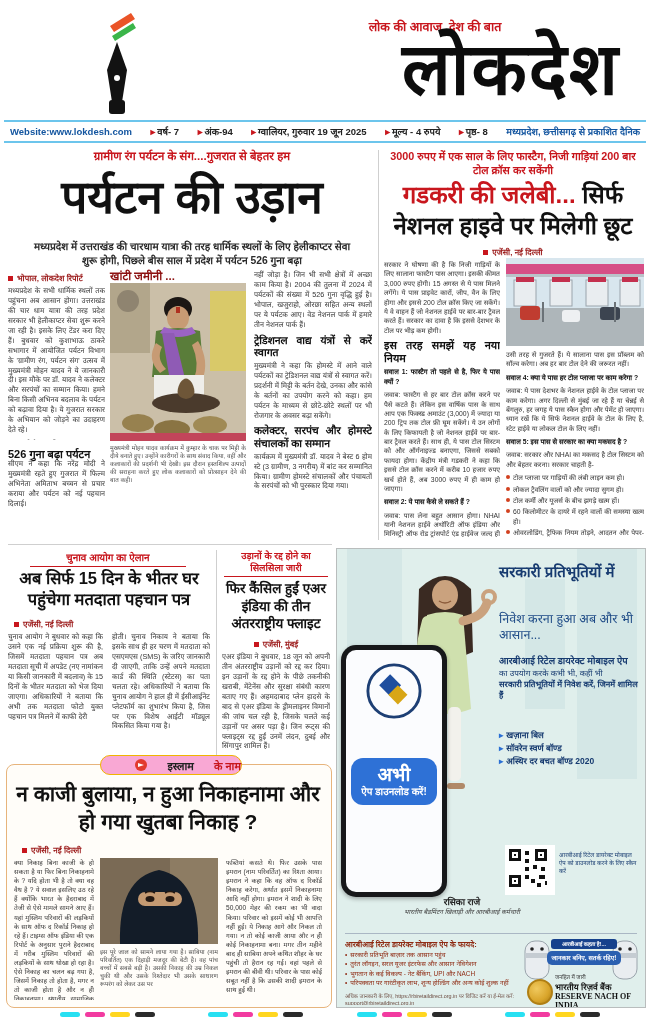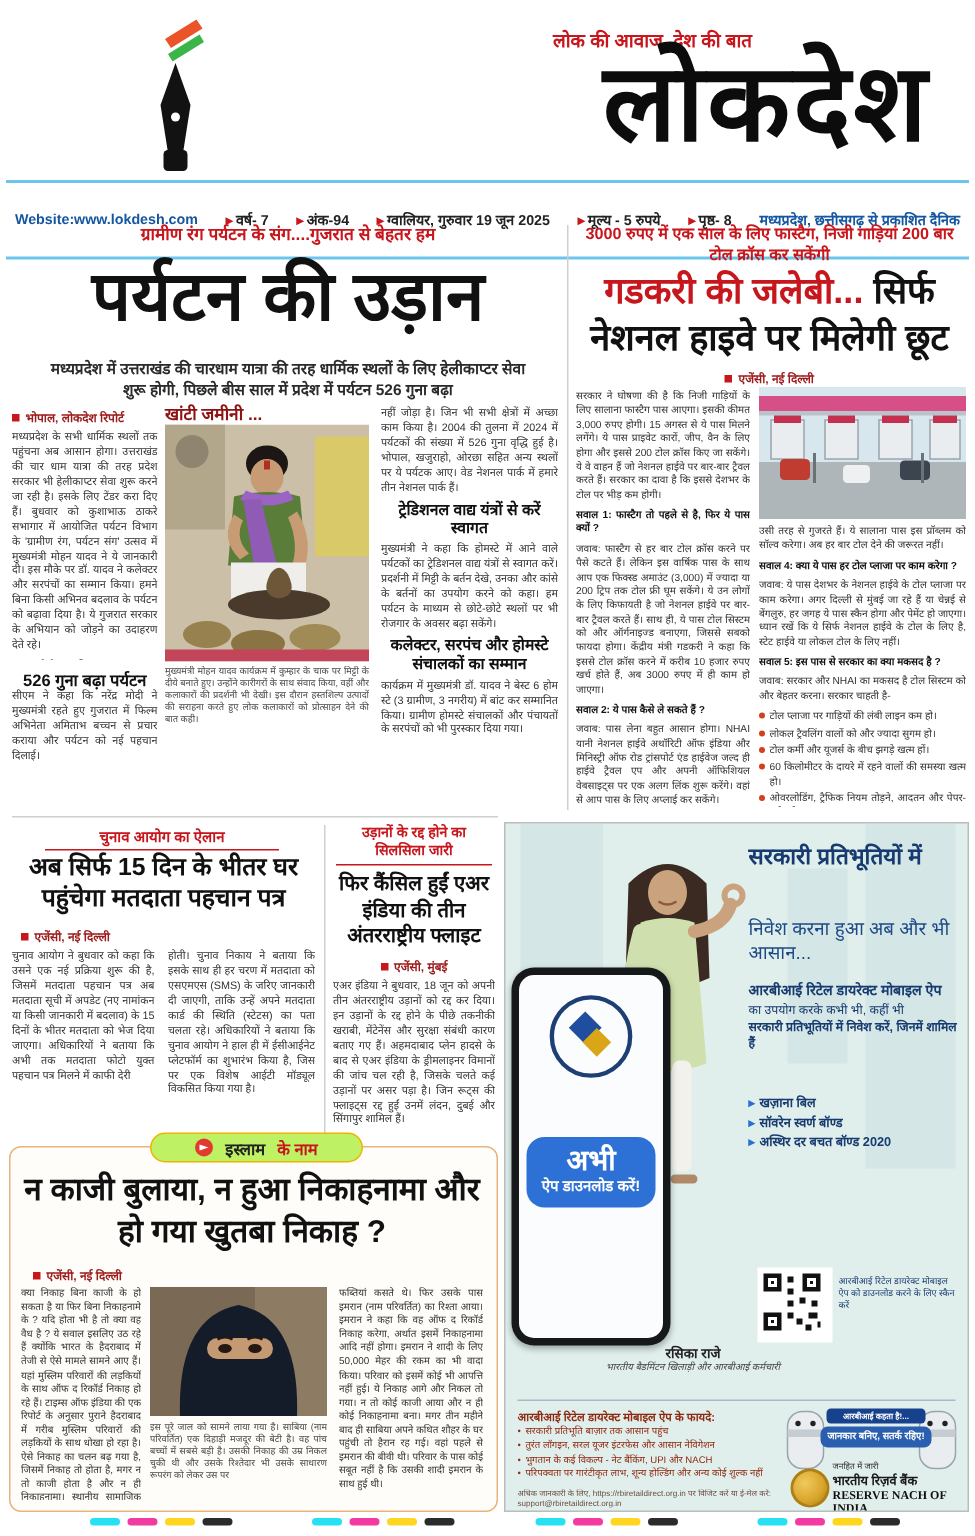--- a/index.html
+++ b/index.html
@@ -5,41 +5,41 @@
   html,body{margin:0;padding:0;background:#f2f2f2;}
   .page{position:relative;width:650px;height:1024px;margin:0 auto;background:#fff;
         font-family:"Liberation Sans",sans-serif;color:#222;overflow:hidden;text-decoration:underline;}
   .abs{position:absolute;}
   .ctr{text-align:center;}
   
   .tagline{color:#c8161d;font-weight:bold;font-size:12.5px;}
   .mast-title{font-size:72px;font-weight:bold;color:#0c0c0c;line-height:1.05;letter-spacing:2px;text-align:right;}
   .infobar{display:flex;align-items:center;justify-content:space-between;
            border-top:2px solid #6cc5ec;border-bottom:2px solid #6cc5ec;
-           font-size:9.5px;font-weight:bold;padding:18px 6px;}
+           font-size:9.5px;font-weight:bold;padding:3px 6px;}
   .blue{color:#1456a0;}
   .arrow::before{content:"▸";color:#c8161d;margin-right:2px;}
   
   .kicker{font-weight:bold;color:#c8161d;text-align:center;}
   .kicker.ul{border-bottom:1px solid #c8161d;padding-bottom:2px;}
   .hl{font-weight:bold;color:#111;text-align:center;}
   .deck{font-weight:bold;color:#2b2b2b;text-align:center;}
   .byline{font-size:8px;font-weight:bold;color:#9c1b1b;}
   .sq{display:inline-block;width:5px;height:5px;background:#c8161d;margin-right:4px;vertical-align:middle;}
   .body{font-size:7.2px;line-height:1.38;color:#333;text-align:justify;overflow:hidden;}
   .body p{margin:0 0 4px 0;}
-  .sub{font-weight:bold;color:#111;font-size:10.5px;line-height:1.2;margin:4px 0 2px 0;text-align:center;}
+  .sub{font-weight:bold;color:#111;font-size:10.5px;line-height:1.2;margin:4px 0 2px 0;}
   .qa{font-weight:bold;color:#111;}
   .rule-v{width:1px;background:#cfcfcf;}
   .rule-h{height:1px;background:#cfcfcf;}
   .cap{font-size:6.2px;line-height:1.3;color:#4a4a4a;text-align:justify;overflow:hidden;}
   .goal{display:flex;gap:3px;margin:2px 0;}
   .dot{flex:0 0 4px;width:4px;height:4px;border-radius:50%;background:#d2401e;margin-top:2px;}
   
-  .badge{display:flex;align-items:center;justify-content:center;gap:8px;background:#bef264;
+  .badge{display:flex;align-items:center;justify-content:flex-end;gap:20px;background:#f9a8d4;
          border-radius:10px;border:1px solid #f0b400;font-size:11px;font-weight:bold;}
   .tg{width:12px;height:12px;border-radius:50%;background:#e23a2e;position:relative;}
   .tg::before{content:"";position:absolute;left:3px;top:4px;border-left:6px solid #fff;
               border-top:2.5px solid transparent;border-bottom:2.5px solid transparent;}
   
   .nikah-box{border:1px solid #e7b47c;border-radius:8px;background:#fffdf9;}
   
   .ad{background:#e0efec;border:1px solid #b9bdbd;overflow:hidden;}
   .bldg{position:absolute;background:#cfe4e4;opacity:.7;}
   .ad-h1{font-size:15px;font-weight:bold;color:#173b70;line-height:1.2;}
@@ -90,21 +90,21 @@
       <rect x="13" y="90" width="16" height="14" rx="3" fill="#121212"></rect>
     </svg>
   </div>
   <div class="abs tagline ctr" style="left:300px;top:18px;width:270px;">लोक की आवाज, देश की बात</div>
   <div class="abs mast-title ctr" style="left:140px;top:32px;width:480px;">लोकदेश</div>
   <div class="abs infobar" style="left:4px;top:120px;width:630px;">
     <span class="blue">Website:www.lokdesh.com</span>
     <span class="arrow">वर्ष- 7</span>
     <span class="arrow">अंक-94</span>
     <span class="arrow">ग्वालियर, गुरुवार 19 जून 2025</span>
-    <span class="arrow">मूल्य - 5 रुपये</span>
+    <span class="arrow">मूल्य - 4 रुपये</span>
     <span class="arrow">पृष्ठ- 8</span>
     <span class="blue">मध्यप्रदेश, छत्तीसगढ़ से प्रकाशित दैनिक</span>
   </div>
 
   <div class="abs kicker" style="left:8px;top:148px;width:368px;font-size:11.5px;">ग्रामीण रंग पर्यटन के संग....गुजरात से बेहतर हम</div>
   <div class="abs hl" style="left:8px;top:160px;width:368px;font-size:46px;line-height:74px;">पर्यटन की उड़ान</div>
   <div class="abs deck" style="left:30px;top:240px;width:324px;font-size:10.3px;line-height:1.35;">मध्यप्रदेश में उत्तराखंड की चारधाम यात्रा की तरह धार्मिक स्थलों के लिए हेलीकाप्टर सेवा शुरू होगी, पिछले बीस साल में प्रदेश में पर्यटन 526 गुना बढ़ा</div>
 
   <div class="abs byline" style="left:8px;top:272px;"><span class="sq"></span><span>भोपाल, लोकदेश रिपोर्ट</span></div>
 
@@ -152,20 +152,21 @@
   <div class="abs rule-v" style="left:378px;top:150px;height:390px;"></div>
 
   <div class="abs kicker" style="left:384px;top:149px;width:258px;font-size:10.8px;line-height:1.3;">3000 रुपए में एक साल के लिए फास्टैग, निजी गाड़ियां 200 बार टोल क्रॉस कर सकेंगी</div>
   <div class="abs hl" style="left:384px;top:180px;width:258px;font-size:24px;line-height:1.28;">
     <span style="color:#c8161d;">गडकरी की जलेबी...</span><span> सिर्फ नेशनल हाइवे पर मिलेगी छूट</span>
   </div>
   <div class="abs byline ctr" style="left:384px;top:246px;width:258px;"><span class="sq"></span><span>एजेंसी, नई दिल्ली</span></div>
 
   <div class="abs body" style="left:384px;top:260px;width:116px;height:278px;font-size:6.8px;">
     <p>सरकार ने घोषणा की है कि निजी गाड़ियों के लिए सालाना फास्टैग पास आएगा। इसकी कीमत 3,000 रुपए होगी। 15 अगस्त से ये पास मिलने लगेंगे। ये पास प्राइवेट कारों, जीप, वैन के लिए होगा और इससे 200 टोल क्रॉस किए जा सकेंगे। ये वे वाहन हैं जो नेशनल हाईवे पर बार-बार ट्रैवल करते हैं। सरकार का दावा है कि इससे देशभर के टोल पर भीड़ कम होगी।</p>
+    <div class="sub" style="font-size:11px;">इस तरह समझें यह नया नियम</div>
     <p><span class="qa">सवाल 1: फास्टैग तो पहले से है, फिर ये पास क्यों ?</span></p>
     <p>जवाब: फास्टैग से हर बार टोल क्रॉस करने पर पैसे कटते हैं। लेकिन इस वार्षिक पास के साथ आप एक फिक्स्ड अमाउंट (3,000) में ज्यादा या 200 ट्रिप तक टोल फ्री घूम सकेंगे। ये उन लोगों के लिए किफायती है जो नेशनल हाईवे पर बार-बार ट्रैवल करते हैं। साथ ही, ये पास टोल सिस्टम को और ऑर्गनाइज्ड बनाएगा, जिससे सबको फायदा होगा। केंद्रीय मंत्री गडकरी ने कहा कि इससे टोल क्रॉस करने में करीब 10 हजार रुपए खर्च होते हैं, अब 3000 रुपए में ही काम हो जाएगा।</p>
     <p><span class="qa">सवाल 2: ये पास कैसे ले सकते हैं ?</span></p>
     <p>जवाब: पास लेना बहुत आसान होगा। NHAI यानी नेशनल हाईवे अथॉरिटी ऑफ इंडिया और मिनिस्ट्री ऑफ रोड ट्रांसपोर्ट एंड हाईवेज जल्द ही हाईवे ट्रैवल एप और अपनी ऑफिशियल वेबसाइट्स पर एक अलग लिंक शुरू करेंगे। वहां से आप पास के लिए अप्लाई कर सकेंगे।</p>
 
   </div>
 
   <div class="abs" style="left:506px;top:258px;width:138px;height:88px;">
     <svg width="138" height="88" viewBox="0 0 138 88" preserveAspectRatio="none">
       <rect width="138" height="88" fill="#d8e6ee"></rect>

